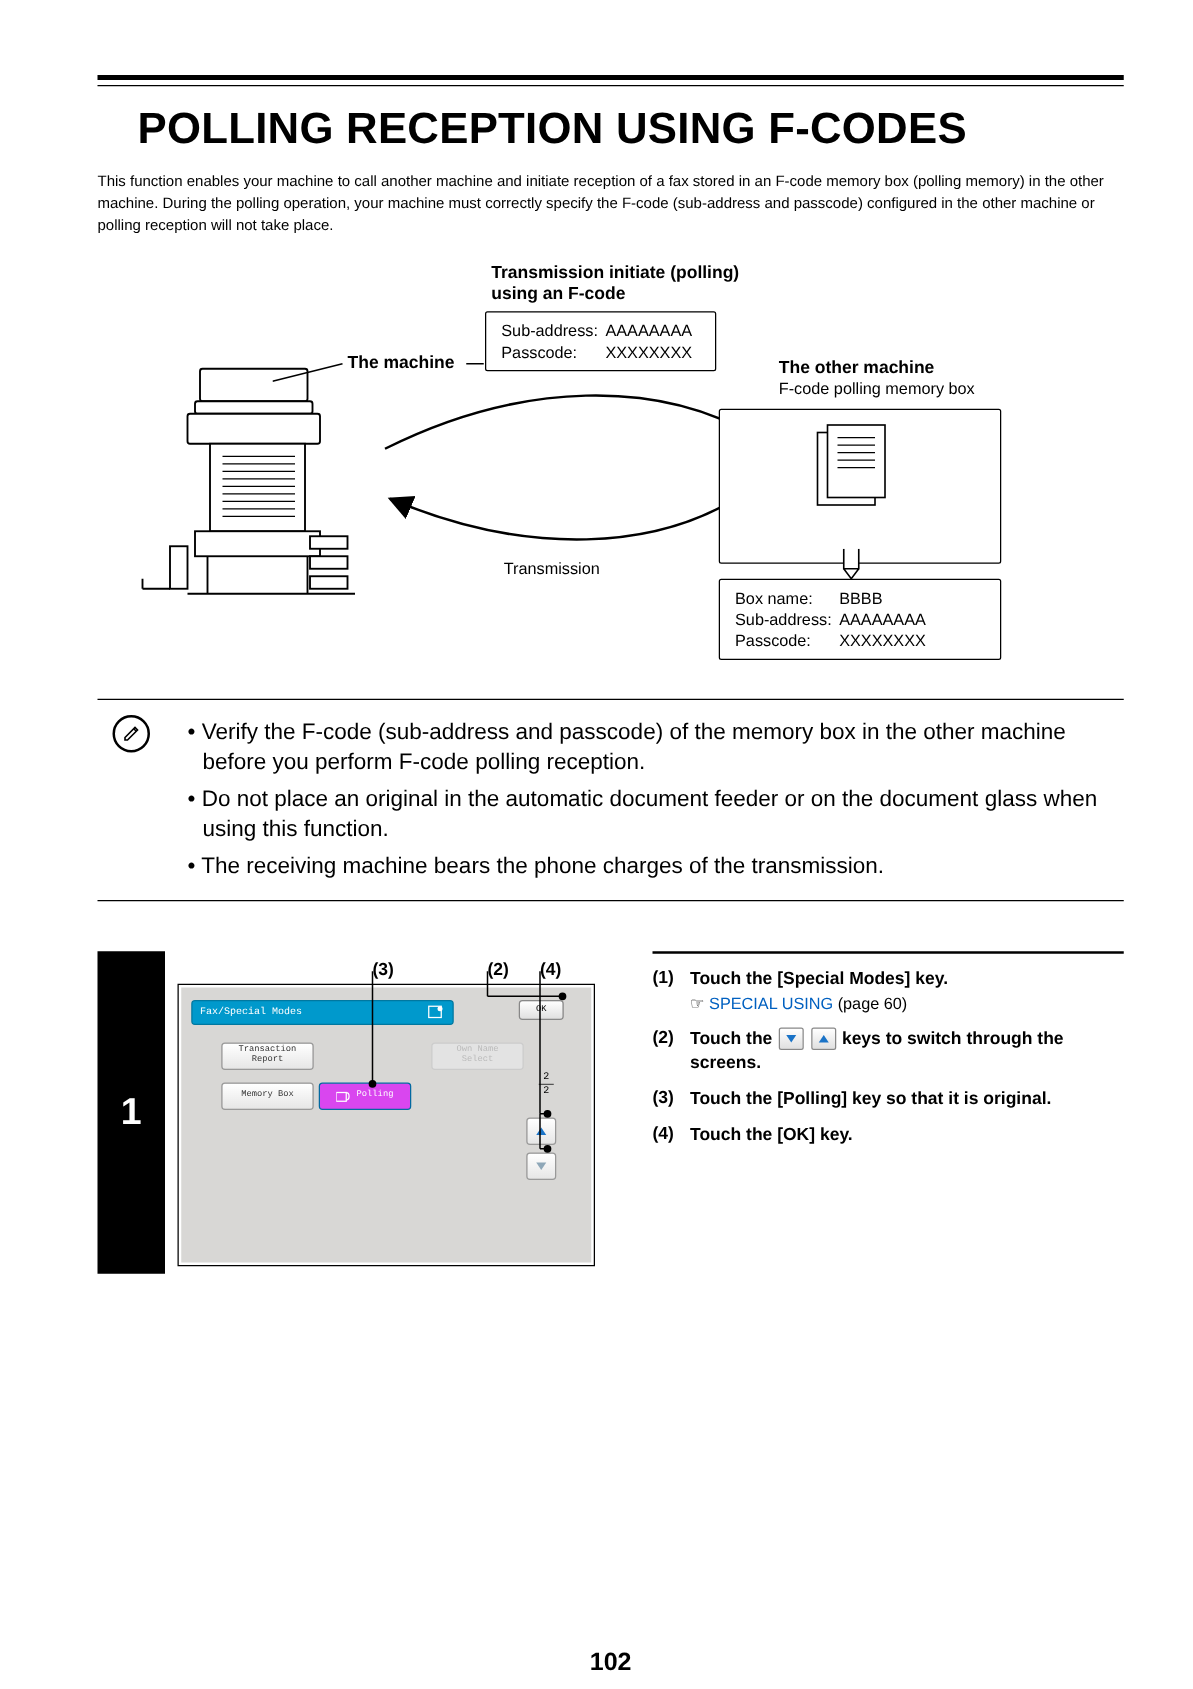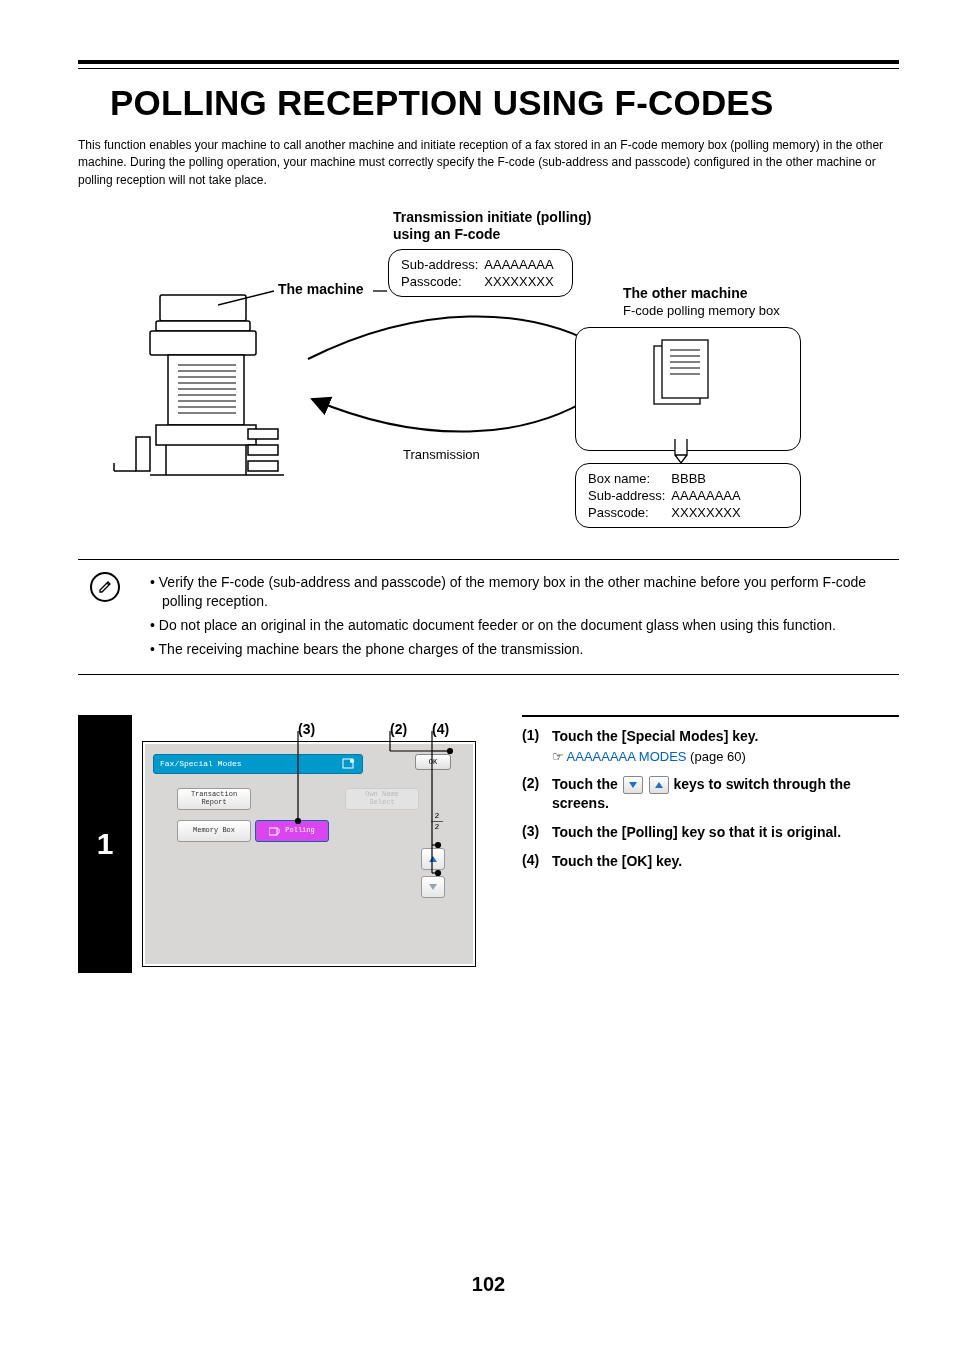--- a/index.html
+++ b/index.html
@@ -33,21 +33,21 @@
   }
   .diagram {
     position: relative;
     height: 350px;
     font-size: 13px;
   }
   .diag-abs { position: absolute; }
   .small-bold { font-weight: bold; font-size: 14px; }
   .rounded-box {
     border: 1.5px solid #000;
-    border-radius: 14px;
+    border-radius: 2px;
     padding: 6px 12px;
     background: #fff;
     font-size: 13px;
   }
   table.kvp { border-collapse: collapse; }
   table.kvp td { padding: 1px 6px 1px 0; }
   .mfp-svg { }
   .notes-block {
     display: flex;
     border-top: 1.5px solid #000;
@@ -62,21 +62,21 @@
     padding-top: 4px;
   }
   .note-icon {
     width: 26px; height: 26px;
     border: 2px solid #000;
     border-radius: 50%;
     display: flex; align-items: center; justify-content: center;
   }
   .note-list {
     flex: 1;
-    font-size: 14px;
+    font-size: 18px;
   }
   .note-list ul { margin: 0; padding-left: 18px; list-style: none; }
   .note-list li { text-indent: -12px; padding-left: 12px; margin: 5px 0; line-height: 1.35; }
   .note-list li::before { content: "•  "; }
   .step-area {
     margin-top: 40px;
     display: flex;
   }
   .step-num {
     width: 54px;
@@ -418,21 +418,21 @@
     </div>
 
     <div class="step-text-col">
       <div class="underline-rule"></div>
       <ul class="steps-list">
         <li>
           <span class="num">(1)</span>
           <span class="txt">
             <span>Touch the [Special Modes] key.</span>
             <div class="subref">
-              <span class="pointer">☞ </span><span class="linkish">AAAAAAAA MODES</span><span> (page 60)</span>
+              <span class="pointer">☞ </span><span class="linkish">SPECIAL USING</span><span> (page 60)</span>
             </div>
           </span>
         </li>
         <li>
           <span class="num">(2)</span>
           <span class="txt">
             <span>Touch the </span>
             <span class="key-icon"><svg width="10" height="10">
                   <path d="M5,8 L9,2 L1,2 Z" fill="#1a73c7"></path>
                 </svg></span>

